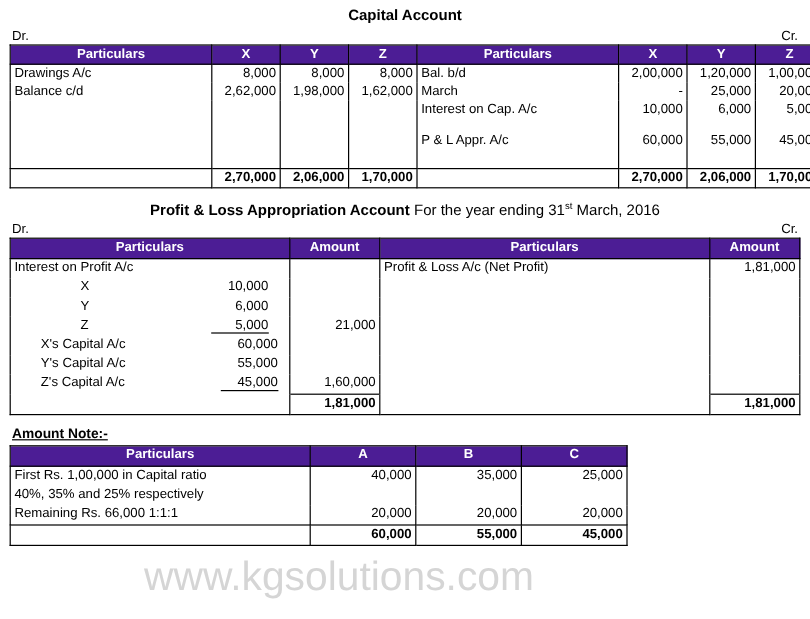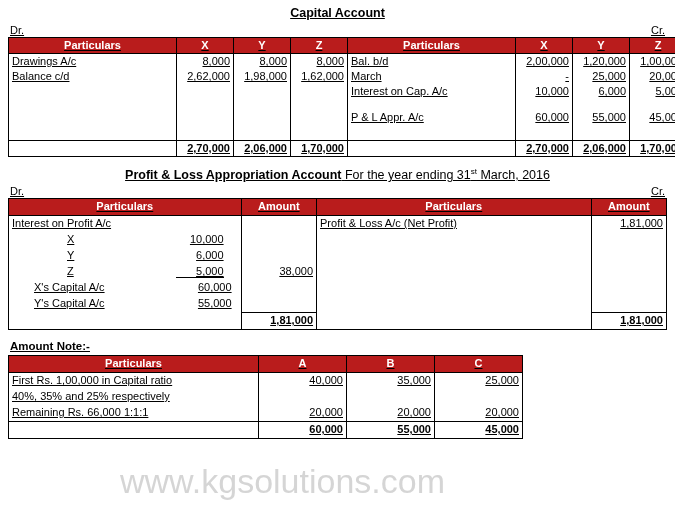--- a/index.html
+++ b/index.html
@@ -15,21 +15,20 @@
     color: #000000;
     position: relative;
     overflow: hidden;
   }
   .page {
     position: relative;
     width: 675px;
     height: 516px;
     box-sizing: border-box;
     padding: 4px 8px 0 8px;
-    text-decoration: underline;
   }
   .title {
     text-align: center;
     font-weight: bold;
     font-size: 12.5px;
     margin: 2px 0 4px 0;
   }
   .title2 {
     text-align: center;
     font-size: 12.5px;
@@ -51,21 +50,21 @@
     width: 100%;
     table-layout: fixed;
   }
   table.acct td, table.acct th {
     border: 1px solid #000;
     padding: 1px 3px;
     font-size: 11px;
     vertical-align: top;
   }
   .hdr {
-    background: #b91c1c;
+    background: #4c1d95;
     color: #fff;
     text-align: center;
     font-weight: bold;
     font-size: 11px;
     padding: 2px 3px;
   }
   .num { text-align: right; }
   .ctr { text-align: right; }
   .bold { font-weight: bold; }
 
@@ -268,21 +267,21 @@
       <td style="border-top:none;border-bottom:none"></td>
       <td style="border-top:none;border-bottom:none"></td>
     </tr>
     <tr>
       <td style="border-top:none;border-bottom:none">
         <div class="sub">
                 <span class="lbl">Z</span>
                 <span class="val uline">5,000</span>
               </div>
       </td>
-      <td class="num" style="border-top:none;border-bottom:none">38,000</td>
+      <td class="num" style="border-top:none;border-bottom:none">21,000</td>
       <td style="border-top:none;border-bottom:none"></td>
       <td style="border-top:none;border-bottom:none"></td>
     </tr>
     <tr>
       <td style="border-top:none;border-bottom:none">
         <div class="sub2">
                 <span class="lbl">X's Capital A/c</span>
                 <span class="val">60,000</span>
               </div>
       </td>
@@ -291,20 +290,31 @@
       <td style="border-top:none;border-bottom:none"></td>
     </tr>
     <tr>
       <td style="border-top:none;border-bottom:none">
         <div class="sub2">
                 <span class="lbl">Y's Capital A/c</span>
                 <span class="val">55,000</span>
               </div>
       </td>
       <td style="border-top:none;border-bottom:none"></td>
+      <td style="border-top:none;border-bottom:none"></td>
+      <td style="border-top:none;border-bottom:none"></td>
+    </tr>
+    <tr>
+      <td style="border-top:none;border-bottom:none">
+        <div class="sub2">
+                <span class="lbl">Z's Capital A/c</span>
+                <span class="val uline">45,000</span>
+              </div>
+      </td>
+      <td class="num" style="border-top:none;border-bottom:none">1,60,000</td>
       <td style="border-top:none;border-bottom:none"></td>
       <td style="border-top:none;border-bottom:none"></td>
     </tr>
     <tr>
       <td style="border-top:none"></td>
       <td class="num bold">1,81,000</td>
       <td style="border-top:none"></td>
       <td class="num bold">1,81,000</td>
     </tr>
   </tbody>

